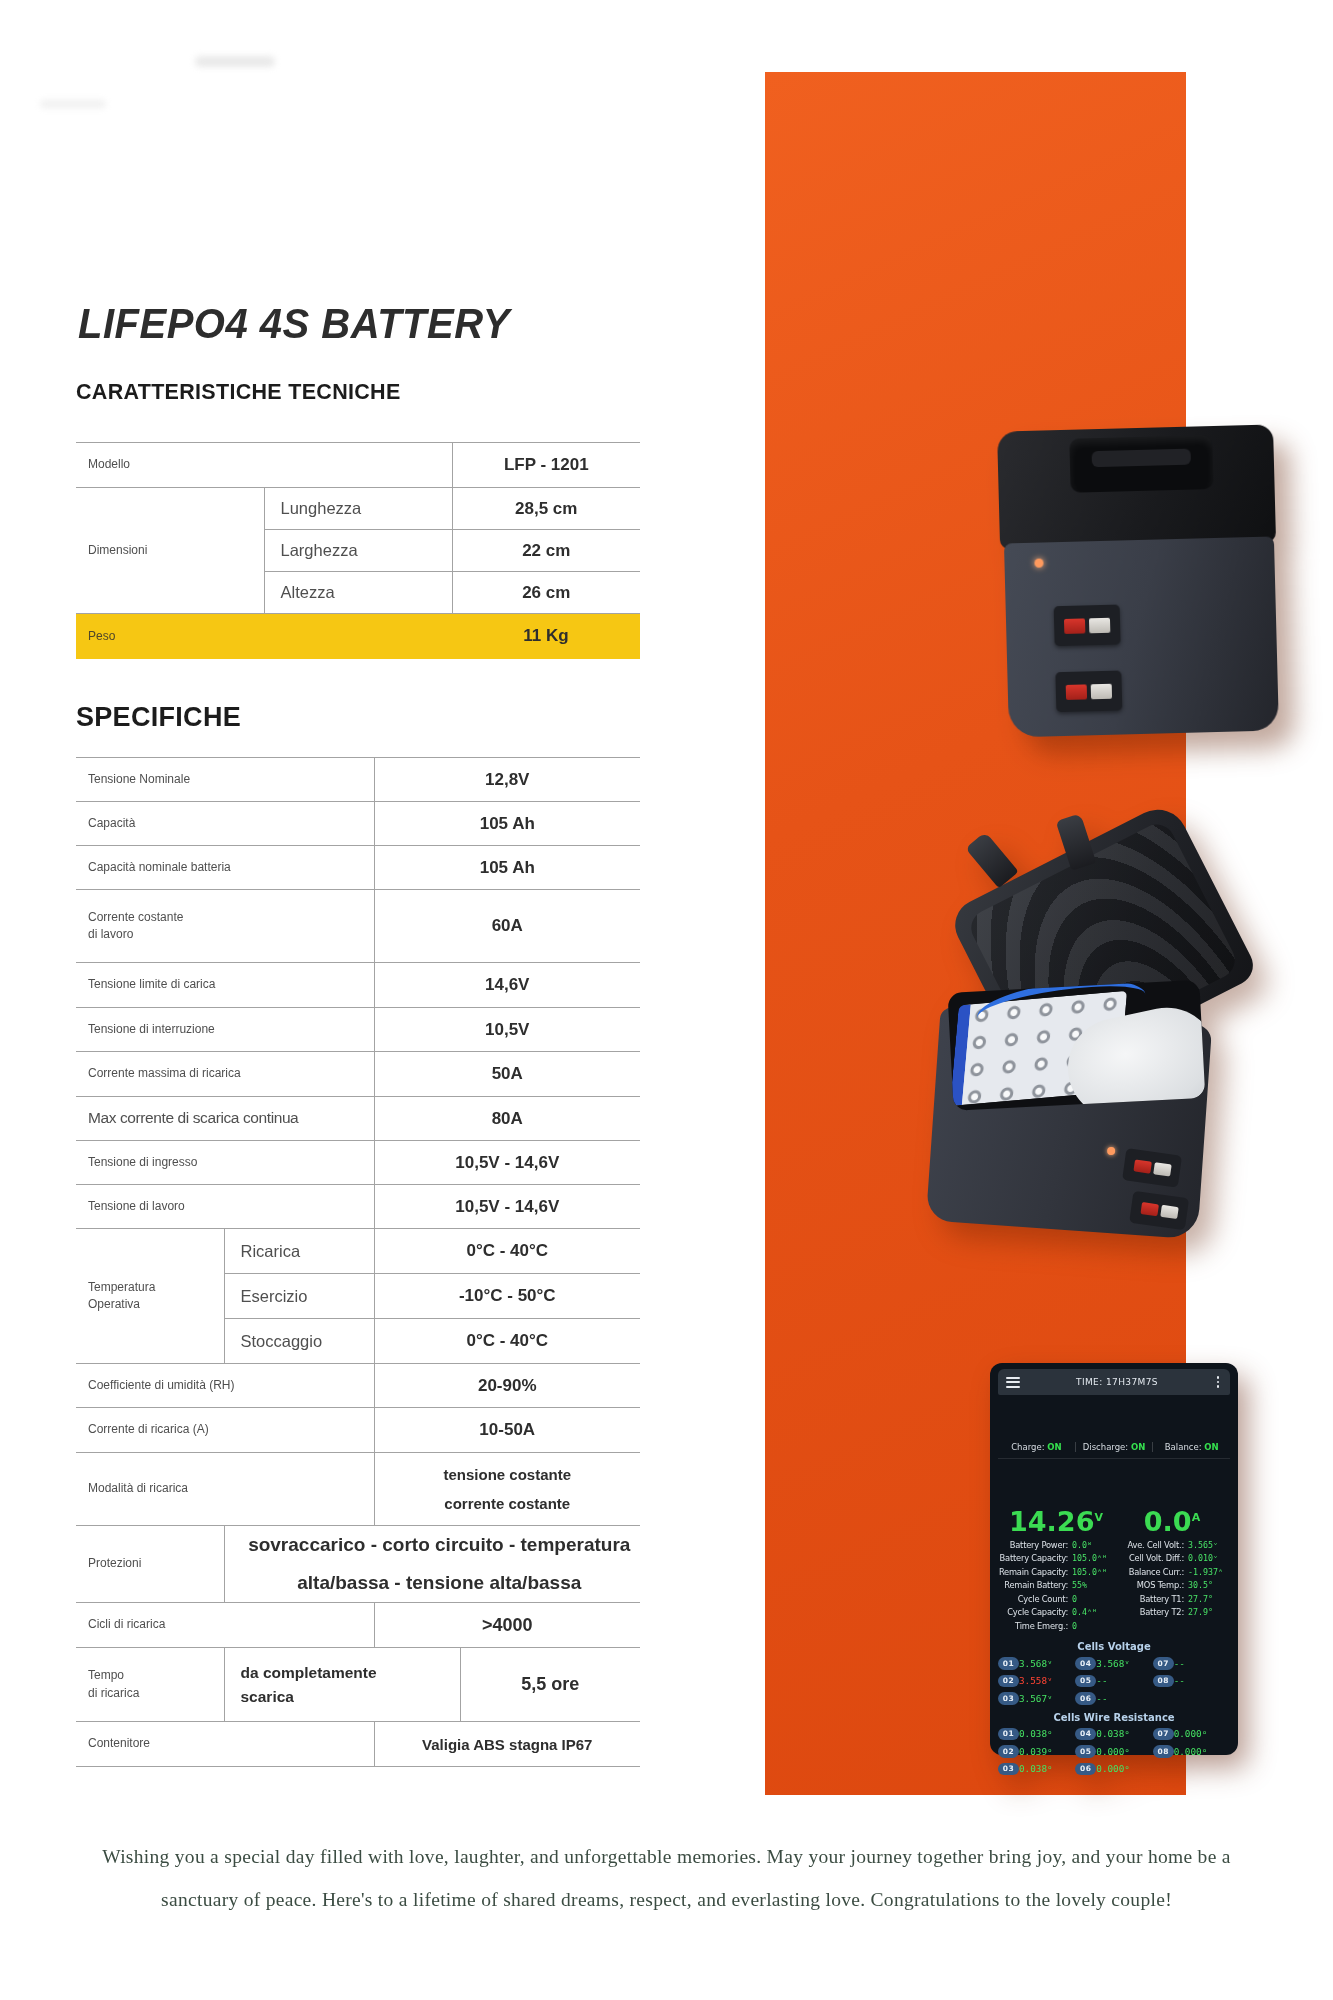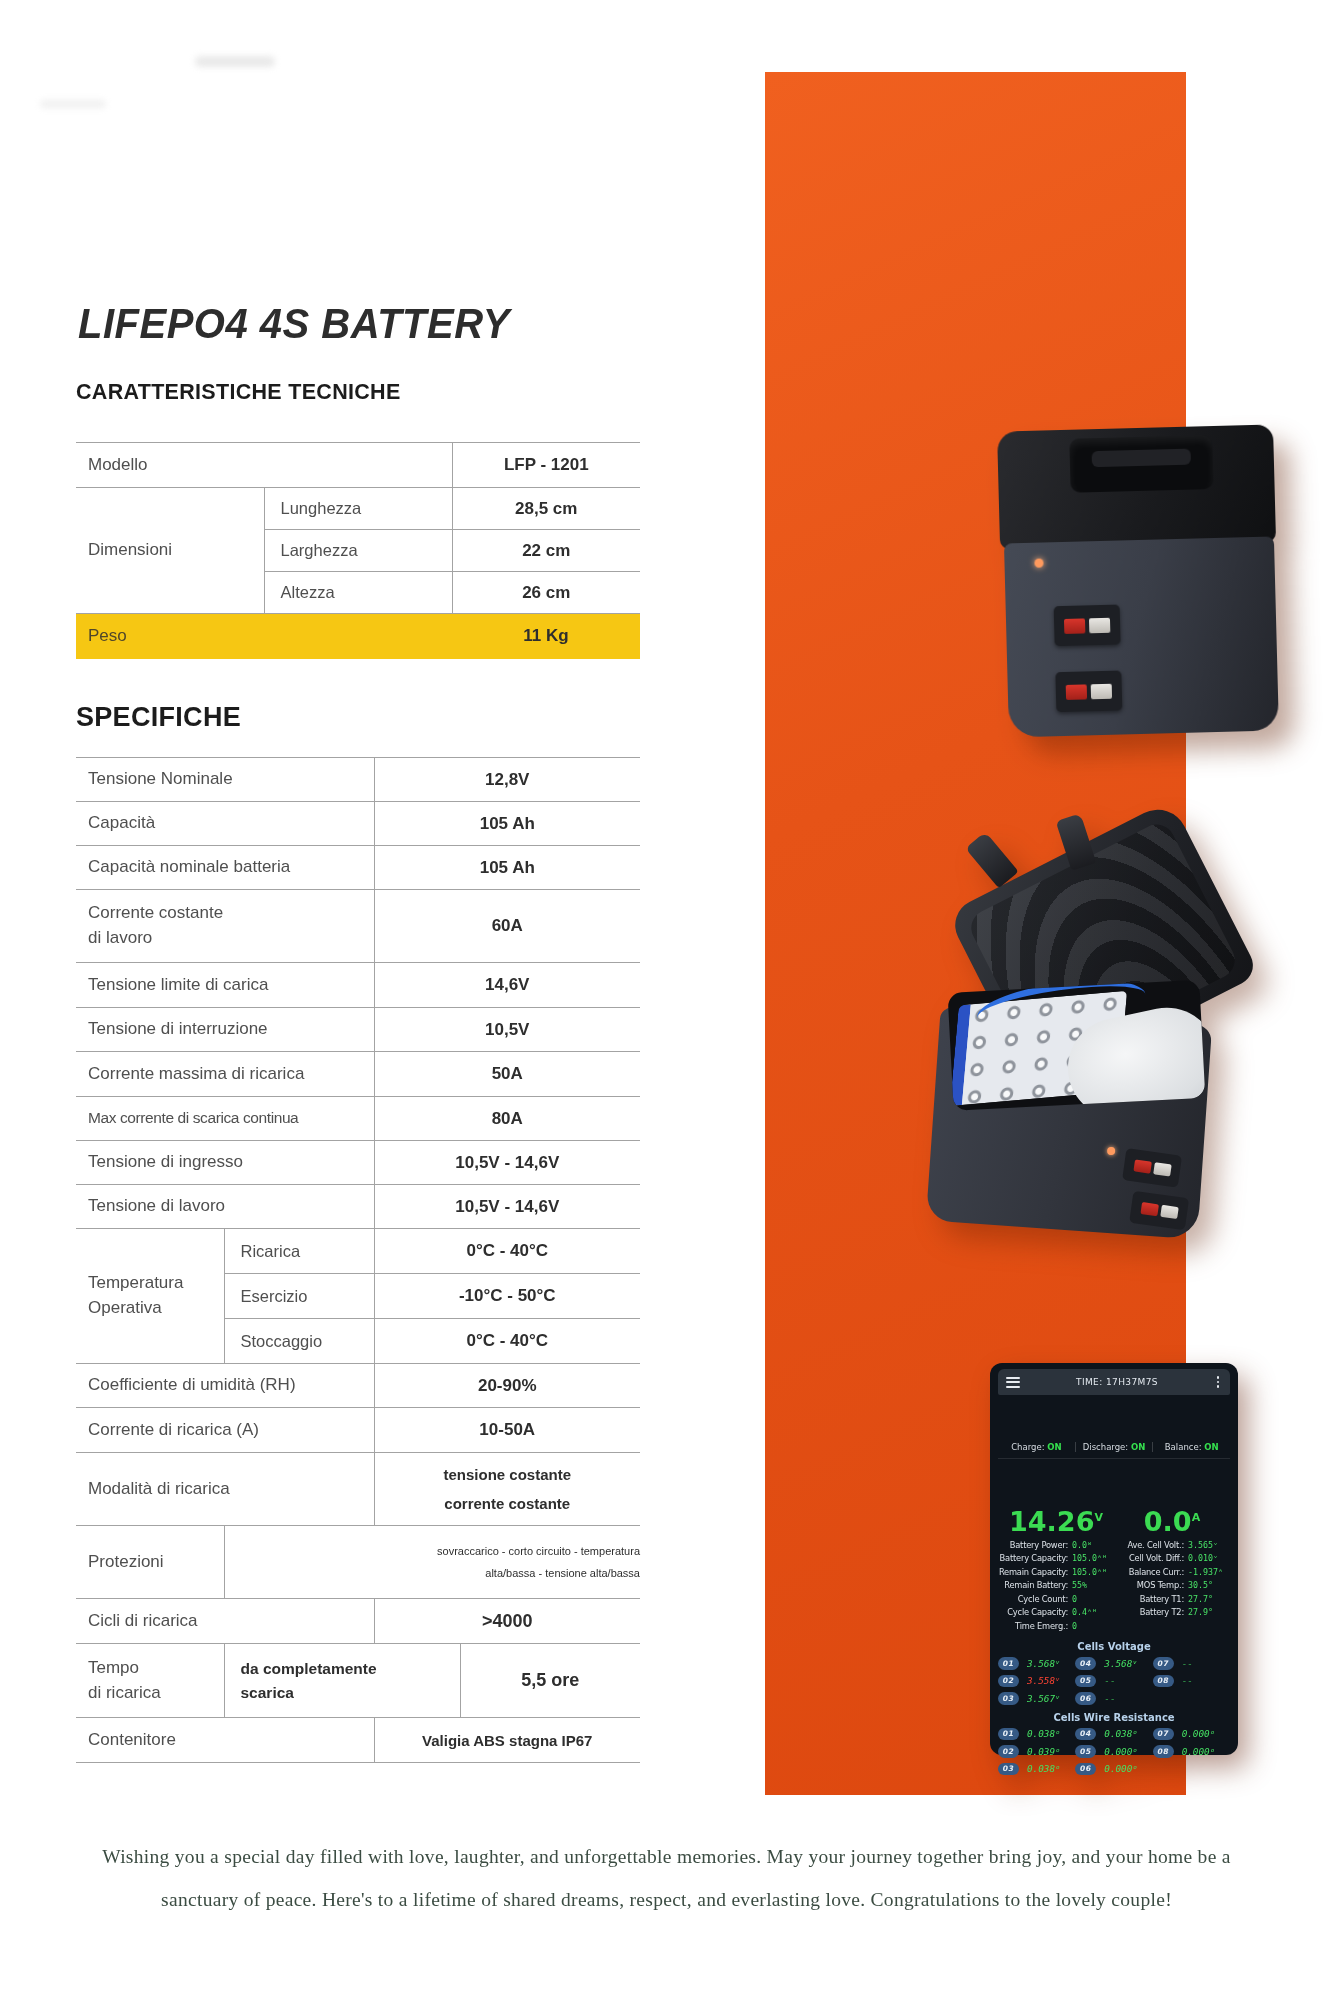--- a/index.html
+++ b/index.html
@@ -18,26 +18,26 @@
   .h-tech { position:absolute; left:76px; top:380px; font-size:21.5px; font-weight:bold; color:#1c1c1c; letter-spacing:.3px; }
   .h-spec { position:absolute; left:76px; top:702px; font-size:27px; font-weight:bold; color:#1c1c1c; letter-spacing:.3px; }
 
   
   table.t { position:absolute; left:76px; border-collapse:collapse; table-layout:fixed; width:564px;
             border-top:1px solid #a3a3a3; }
   table.t1 { top:442px; }
   table.t2 { top:757px; }
   .t td { border-bottom:1px solid #a3a3a3; vertical-align:middle; white-space:pre-line; }
   .t .vl { border-left:1px solid #a3a3a3; }
-  .t .lbl { font-size:17px; color:#4f4f4f; padding-left:12px; line-height:1.45; }
+  .t .lbl { font-size:12px; color:#4f4f4f; padding-left:12px; line-height:1.45; }
   .t .sub { font-size:16.5px; color:#4f4f4f; padding-left:16px; }
   .t .val { font-size:17px; font-weight:bold; color:#2e2e2e; text-align:center; }
   .t .cond { font-size:15.5px; letter-spacing:-.4px; }
   .t .val2l { font-size:15px; line-height:1.95; }
-  .t .protval { font-size:11px; font-weight:normal; color:#2e2e2e; text-align:right; padding-left:14px; line-height:2.0; }
+  .t .protval { font-size:19px; font-weight:bold; color:#2e2e2e; text-align:center; padding-left:14px; line-height:2.0; }
   .t .midcell { font-size:15.5px; font-weight:bold; color:#2e2e2e; padding-left:16px; line-height:1.5; }
   .t .smallval { font-size:15px; }
   .t .bigval { font-size:18px; }
   tr.h42 td{height:42px;} tr.h44 td{height:44px;} tr.h45 td{height:45px;} tr.h73 td{height:73px;} tr.h74 td{height:74px;}
   tr.peso td { background:#f6c713; border-bottom:none; }
   tr.peso .lbl { color:#50472a; }
 
   
   .panel { position:absolute; left:765px; top:72px; width:421px; height:1723px;
            background:linear-gradient(155deg,#f0601f 0%, #e65317 40%, #dd480f 100%); }
@@ -114,21 +114,21 @@
   .gauge { flex:1; text-align:center; color:#3bdb52; font-weight:bold; font-size:27px; line-height:1.1;
            font-family:"DejaVu Sans", sans-serif;margin-top:44px; }
   .gauge sup { font-size:11px; vertical-align:super; }
   .ph-stats { display:grid; grid-template-columns:1fr 1fr; margin-top:3px; }
   .prow { display:flex; align-items:baseline; height:13.5px; }
   .plabel { flex:1; text-align:right; font-size:8.3px; color:#dde3e9; letter-spacing:-.2px; }
   .pval { width:46px; padding-left:4px; font-size:8.3px; color:#49e467; font-family:"DejaVu Sans Mono","DejaVu Sans",monospace; }
   .sec-title { text-align:center; font-size:10px; font-weight:bold; color:#b7d1ea; margin:7px 0 5px; }
   .cellgrid { display:flex; }
   .vcol { flex:1; display:flex; flex-direction:column; gap:5px; }
-  .citem { display:flex; align-items:center; gap:8px;font-style:italic; }
+  .citem { display:flex; align-items:center; gap:0; }
   .pillb { min-width:21px; height:12.5px; background:#365a85; border-radius:7px; color:#eaf1f8;
            font-size:7.5px; font-weight:bold; display:inline-flex; align-items:center; justify-content:center;
            letter-spacing:.5px; padding:0 3px; }
   .cval { font-size:9.3px; color:#45e263; font-family:"DejaVu Sans Mono","DejaVu Sans",monospace; }
   .cval.red { color:#ff4433; }
 
   
   .footer-msg { position:absolute; left:50%; top:1836px; transform:translateX(-50%); width:1195px;
                 text-align:center; font-family:"Liberation Serif", serif; font-size:19.5px; line-height:2.2;
                 color:#3b4c42; letter-spacing:.3px; }

